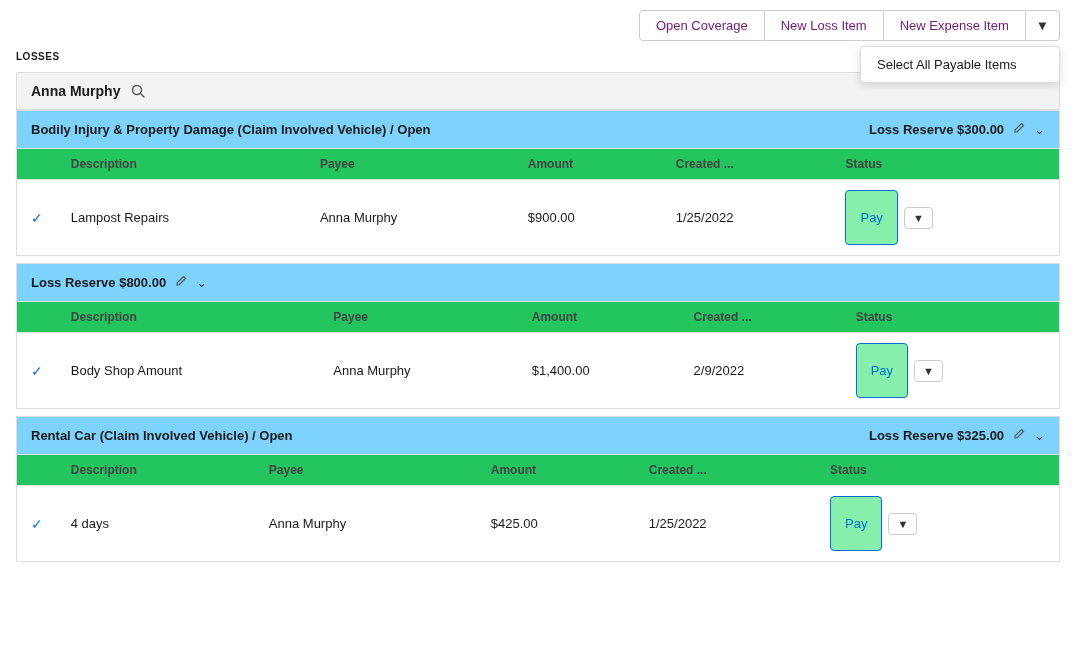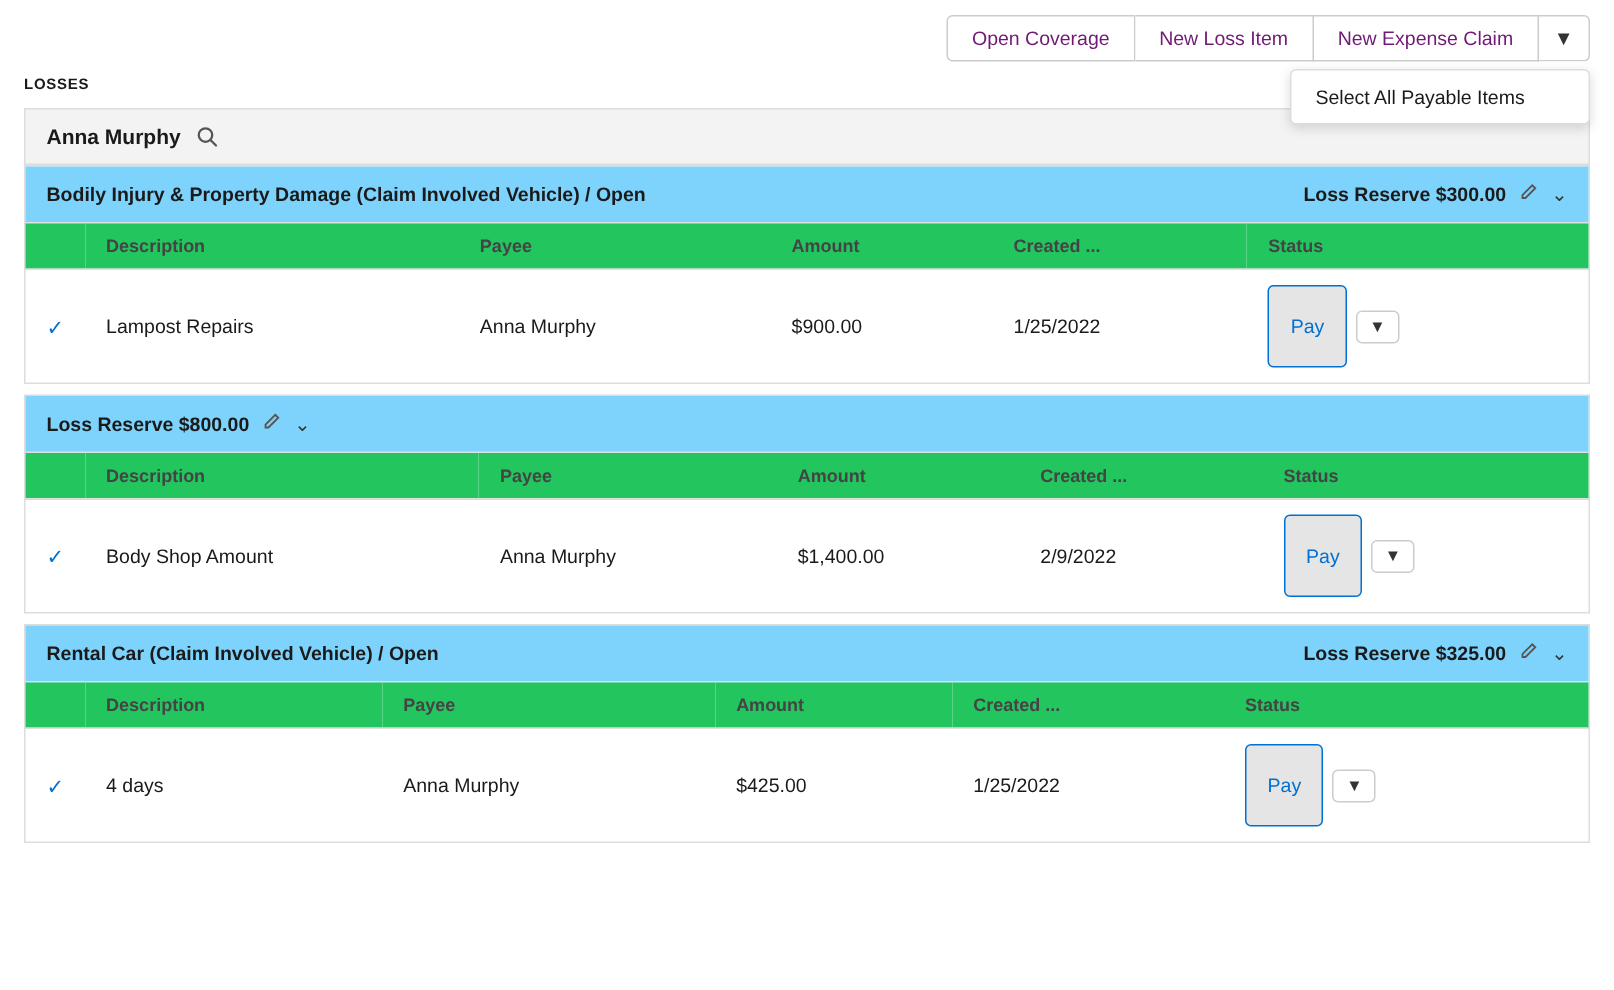--- a/index.html
+++ b/index.html
@@ -191,21 +191,21 @@
       text-align: center;
     }
 
     .check-icon {
       color: #0070d2;
       font-size: 14px;
     }
 
     .pay-btn {
       border: 1px solid #0070d2;
-      background: #e5e5e5;
+      background: #86efac;
       color: #0070d2;
       padding: 19px 14px;
       border-radius: 4px;
       cursor: pointer;
       font-size: 13px;
     }
 
     .row-dropdown-btn {
       border: 1px solid #ccc;
       background: #fff;
@@ -229,21 +229,21 @@
     }
   </style>
 </head>
 <body>
 
 <div class="main-container">
 
   <div class="top-toolbar">
     <button class="toolbar-btn">Open Coverage</button>
     <button class="toolbar-btn">New Loss Item</button>
-    <button class="toolbar-btn">New Expense Claim</button>
+    <button class="toolbar-btn">New Expense Item</button>
     <button class="dropdown-arrow-btn">▼</button>
   </div>
 
   <div class="dropdown-menu">
     <div class="dropdown-menu-item">Select All Payable Items</div>
   </div>
 
   <div class="page-title">LOSSES</div>
 
   <div class="claimant-header">

